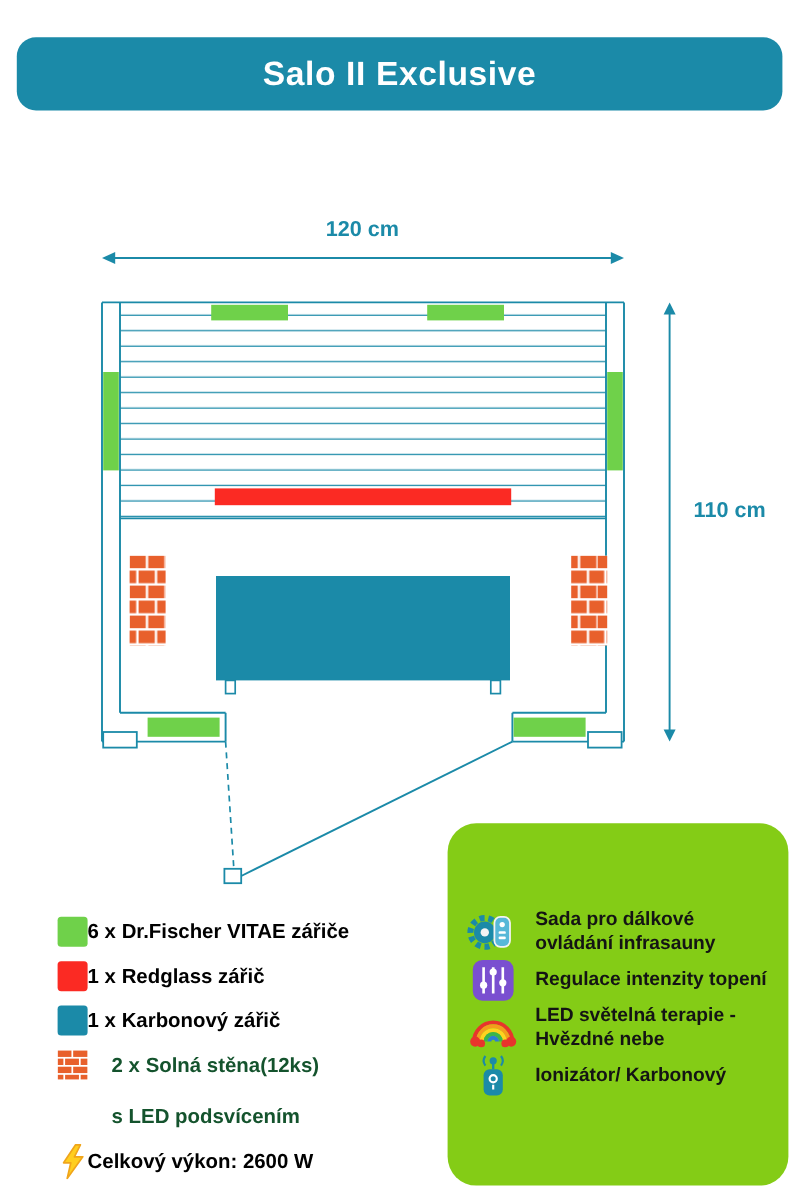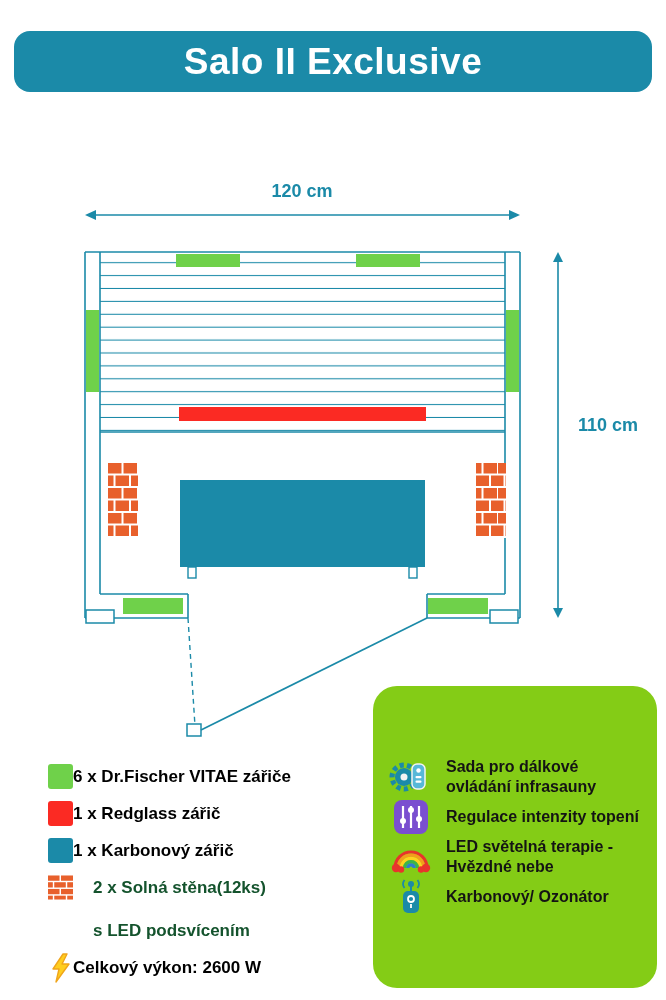--- a/index.html
+++ b/index.html
@@ -2,21 +2,21 @@
 <html><head>
 <meta charset="utf-8">
 <style>
   * { margin:0; padding:0; box-sizing:border-box; }
   html,body { width:666px; height:1000px; background:#ffffff; font-family:"Liberation Sans", sans-serif; }
   .page { position:relative; width:666px; height:1000px; background:#fff; overflow:hidden; }
 
   .header { position:absolute; left:14px; top:31px; width:638px; height:61px;
             background:#1b8aa8; border-radius:16px;
             display:flex; align-items:center; justify-content:center; }
-  .header .title { color:#fff; font-size:37px; font-weight:bold; letter-spacing:.5px; }
+  .header .title { color:#fff; font-size:28px; font-weight:bold; letter-spacing:.5px; }
 
   .diagram { position:absolute; left:0; top:160px; }
   .dim { font-size:18px; font-weight:bold; fill:#1b8aa8; font-family:"Liberation Sans", sans-serif; }
 
   .legend { position:absolute; left:48px; top:764px; display:flex; flex-direction:column; width:330px; }
   .lrow { display:flex; align-items:flex-start; margin-bottom:12px; }
   .sw { width:25px; height:25px; border-radius:3px; flex-shrink:0; display:flex; align-items:center; justify-content:center; }
   .sw-green { background:#6fd14a; }
   .sw-red   { background:#fb2a23; }
   .sw-teal  { background:#1b8aa8; }
@@ -203,18 +203,18 @@
     <div class="frow">
       <svg width="44" height="40" viewBox="0 0 44 40">
         <rect x="14" y="14" width="16" height="22" rx="5" fill="#1b8aa8"></rect>
         <line x1="22" y1="9" x2="22" y2="14" stroke="#1b8aa8" stroke-width="2"></line>
         <circle cx="22" cy="7" r="3" fill="#1b8aa8"></circle>
         <path d="M15.5 3 Q12.5 7 15.5 11" stroke="#1b8aa8" stroke-width="1.8" fill="none"></path>
         <path d="M28.5 3 Q31.5 7 28.5 11" stroke="#1b8aa8" stroke-width="1.8" fill="none"></path>
         <circle cx="22" cy="22" r="3" fill="none" stroke="#fff" stroke-width="1.8"></circle>
         <line x1="22" y1="27" x2="22" y2="31" stroke="#fff" stroke-width="1.8"></line>
       </svg>
-      <span class="ftext">Karbonový/ Ozonátor</span>
+      <span class="ftext">Ionizátor/ Karbonový</span>
     </div>
 
 
   </div>
 </div>
 
 </body></html>

